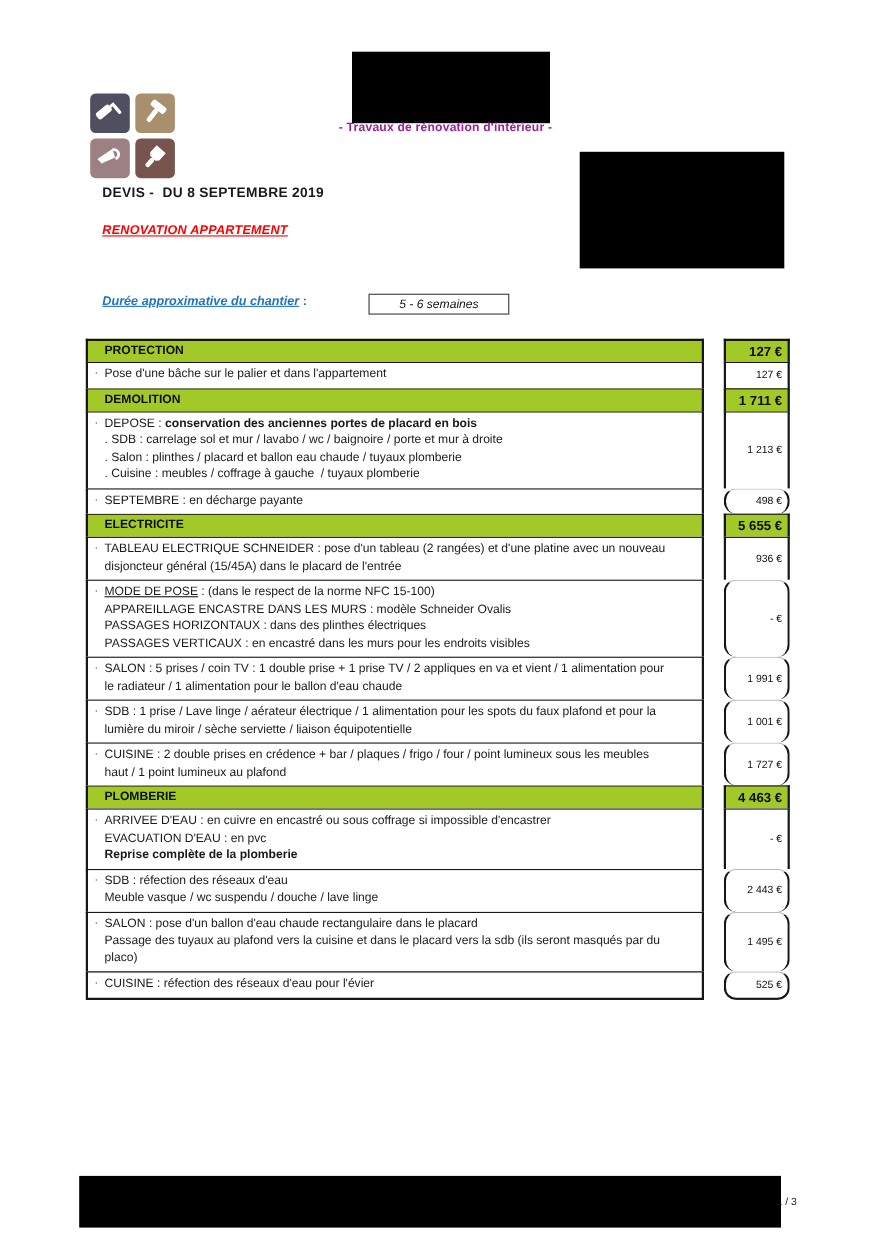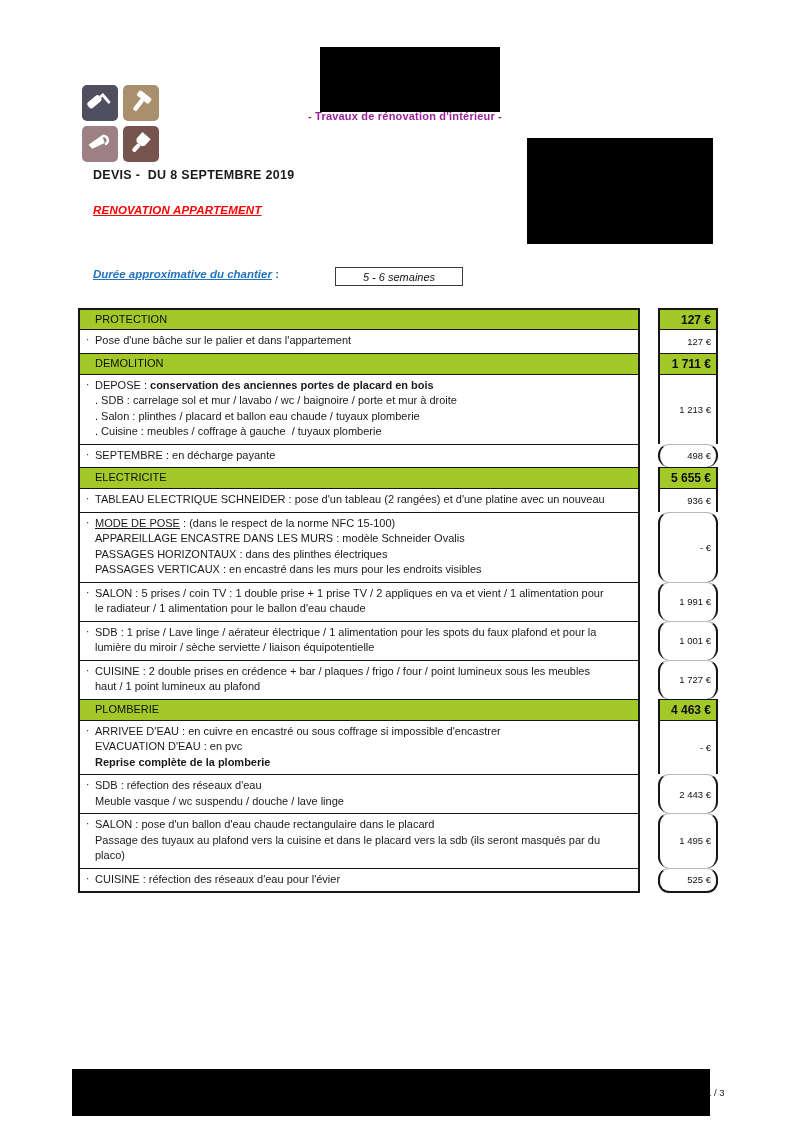--- a/index.html
+++ b/index.html
@@ -46,21 +46,21 @@
   .qcell{background:#fff;}
   .qgap{background:transparent;}
 
   .main-cell{border-left:2px solid var(--ink);border-right:2px solid var(--ink);border-top:1px solid var(--ink);}
   .price-cell{border-left:2px solid var(--ink);border-right:2px solid var(--ink);border-top:1px solid var(--ink);}
   .row-top{border-top:2px solid var(--ink);}
   .row-bottom{border-bottom:2px solid var(--ink);}
   .sep-gray{border-top:1px solid #b9b9b9;border-radius:11px;}
 
   .header-main{background:var(--green);display:flex;align-items:center;min-height:21px;
-               padding:2px 8px 4px 15px;font-size:11px;font-weight:normal;color:#0d0d0d;}
+               padding:2px 8px 4px 15px;font-size:11px;font-weight:bold;color:#0d0d0d;}
   .header-total{background:var(--green);display:flex;align-items:center;justify-content:flex-end;
                 min-height:21px;padding:2px 5px;font-size:12px;font-weight:bold;color:#0d0d0d;}
 
   .item-main{position:relative;padding:3px 8px 4px 15px;font-size:11px;line-height:15.5px;min-height:20px;}
   .item-main .bullet{position:absolute;left:6px;top:2px;font-size:10px;color:#222;}
   .line{white-space:pre-wrap;}
   .seg-b{font-weight:bold;}
   .seg-u{text-decoration:underline;}
 
   .item-price{display:flex;align-items:center;justify-content:flex-end;
@@ -149,20 +149,21 @@
         <div class="line"><span>SEPTEMBRE : en décharge payante</span></div>
       </div>
       <div class="qgap"></div>
       <div class="qcell price-cell item-price sep-gray">498 €</div>
       <div class="qcell main-cell header-main">ELECTRICITE</div>
       <div class="qgap"></div>
       <div class="qcell price-cell header-total">5 655 €</div>
       <div class="qcell main-cell item-main">
         <span class="bullet">·</span>
         <div class="line"><span>TABLEAU ELECTRIQUE SCHNEIDER : pose d'un tableau (2 rangées) et d'une platine avec un nouveau</span></div>
+        <div class="line"><span>disjoncteur général (15/45A) dans le placard de l'entrée</span></div>
       </div>
       <div class="qgap"></div>
       <div class="qcell price-cell item-price">936 €</div>
       <div class="qcell main-cell item-main">
         <span class="bullet">·</span>
         <div class="line"><span class="seg-u">MODE DE POSE</span><span> : (dans le respect de la norme NFC 15-100)</span></div>
         <div class="line"><span>APPAREILLAGE ENCASTRE DANS LES MURS : modèle Schneider Ovalis</span></div>
         <div class="line"><span>PASSAGES HORIZONTAUX : dans des plinthes électriques</span></div>
         <div class="line"><span>PASSAGES VERTICAUX : en encastré dans les murs pour les endroits visibles</span></div>
       </div>

